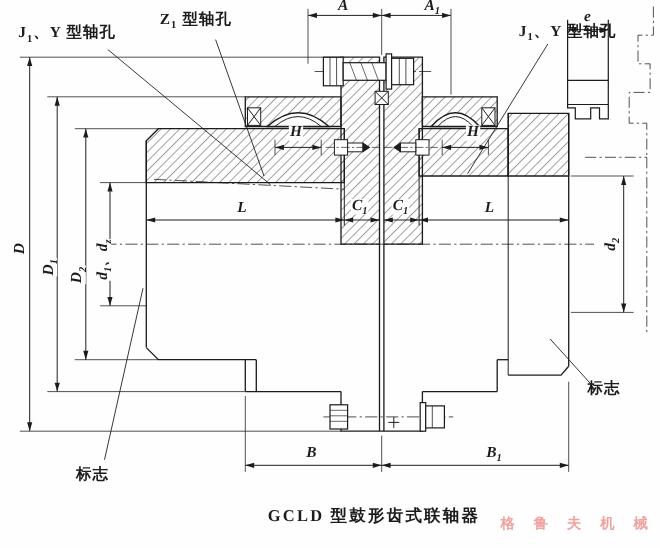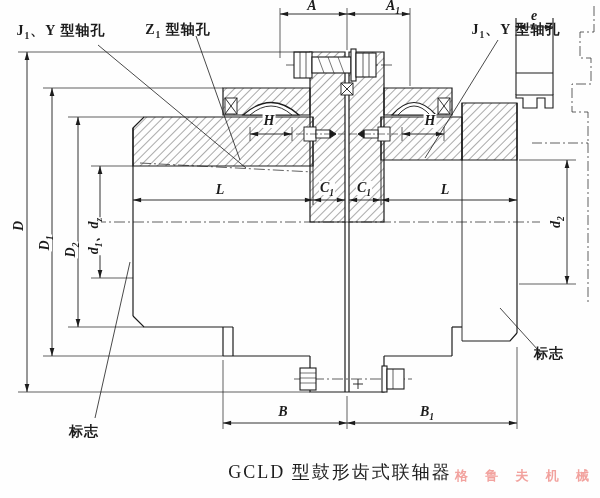--- a/index.html
+++ b/index.html
@@ -5,21 +5,21 @@
   html,body{margin:0;padding:0;background:#fff;}
   #stage{position:relative;width:600px;height:498px;background:#fefefe;overflow:hidden;
          font-family:"Liberation Serif", serif;color:#1c1c1c;}
   #drawing{position:absolute;left:0;top:0;}
   .lbl{position:absolute;white-space:nowrap;transform:translate(-50%,-50%);
        font-size:14px;line-height:1;}
   .dim{font-style:italic;font-weight:bold;background:#fefefe;padding:0 1px;}
   .cn{font-style:normal;font-weight:bold;font-size:14px;letter-spacing:1px;}
   .vert{transform:translate(-50%,-50%) rotate(-90deg);}
   sub{font-size:68%;line-height:0;}
-  #caption{position:absolute;transform:translateX(-50%);font-size:18px;font-weight:normal;letter-spacing:2px;}
+  #caption{position:absolute;transform:translateX(-50%);font-size:15px;font-weight:bold;letter-spacing:2px;}
   #watermark{position:absolute;right:4px;bottom:14px;text-align:right;line-height:1.15;font-weight:bold;margin-top:20px;}
   #watermark .w1{font-size:13px;letter-spacing:7px;}
   #watermark .w2{font-size:16px;letter-spacing:1px;}
 </style>
 </head>
 <body>
 
 <div id="stage">
 
   <svg id="drawing" width="600" height="498" viewBox="0 0 600 498">
@@ -180,40 +180,40 @@
     <g stroke="#1c1c1c" stroke-width="0.8" fill="none">
       <line x1="98" y1="45" x2="246" y2="168"></line>
       <line x1="196" y1="36" x2="240" y2="160"></line>
       <line x1="498" y1="40" x2="425" y2="158"></line>
       <line x1="95" y1="418" x2="130" y2="262"></line>
       <line x1="538" y1="350" x2="500" y2="308"></line>
     </g>
   </svg>
 
   <span class="lbl cn" style="left:61px;top:31px">J<sub>1</sub>、Y 型轴孔</span>
-  <span class="lbl cn" style="left:178px;top:30px">Z<sub>1</sub> 型轴孔</span>
+  <span class="lbl cn" style="left:178px;top:19px">Z<sub>1</sub> 型轴孔</span>
   <span class="lbl cn" style="left:516px;top:30px">J<sub>1</sub>、Y 型轴孔</span>
   <span class="lbl cn" style="left:84px;top:432px">标志</span>
   <span class="lbl cn" style="left:549px;top:354px">标志</span>
 
   <span class="lbl dim" style="left:312px;top:6px">A</span>
   <span class="lbl dim" style="left:393px;top:6px">A<sub>1</sub></span>
   <span class="lbl dim" style="left:534px;top:16px">e</span>
   <span class="lbl dim" style="left:269px;top:121px">H</span>
   <span class="lbl dim" style="left:430px;top:121px">H</span>
   <span class="lbl dim" style="left:220px;top:190px">L</span>
   <span class="lbl dim" style="left:327px;top:188px">C<sub>1</sub></span>
   <span class="lbl dim" style="left:364px;top:188px">C<sub>1</sub></span>
   <span class="lbl dim" style="left:445px;top:190px">L</span>
   <span class="lbl dim vert" style="left:19px;top:226px">D</span>
   <span class="lbl dim vert" style="left:45px;top:243px">D<sub>1</sub></span>
   <span class="lbl dim vert" style="left:71px;top:250px">D<sub>2</sub></span>
   <span class="lbl dim vert" style="left:94px;top:236px">d<sub>1</sub>、d<sub>z</sub></span>
   <span class="lbl dim vert" style="left:556px;top:222px">d<sub>2</sub></span>
   <span class="lbl dim" style="left:283px;top:412px">B</span>
-  <span class="lbl dim" style="left:427px;top:412px">B<sub>1</sub></span>
+  <span class="lbl dim" style="left:449px;top:412px">B<sub>1</sub></span>
 
   <div id="caption" style="left:340px;top:460px">GCLD 型鼓形齿式联轴器</div>
 
   <div id="watermark" style="color: rgb(242, 162, 158);">
     <div class="w1">格 鲁 夫 机 械</div>
   </div>
 </div>
 
 </body></html>

